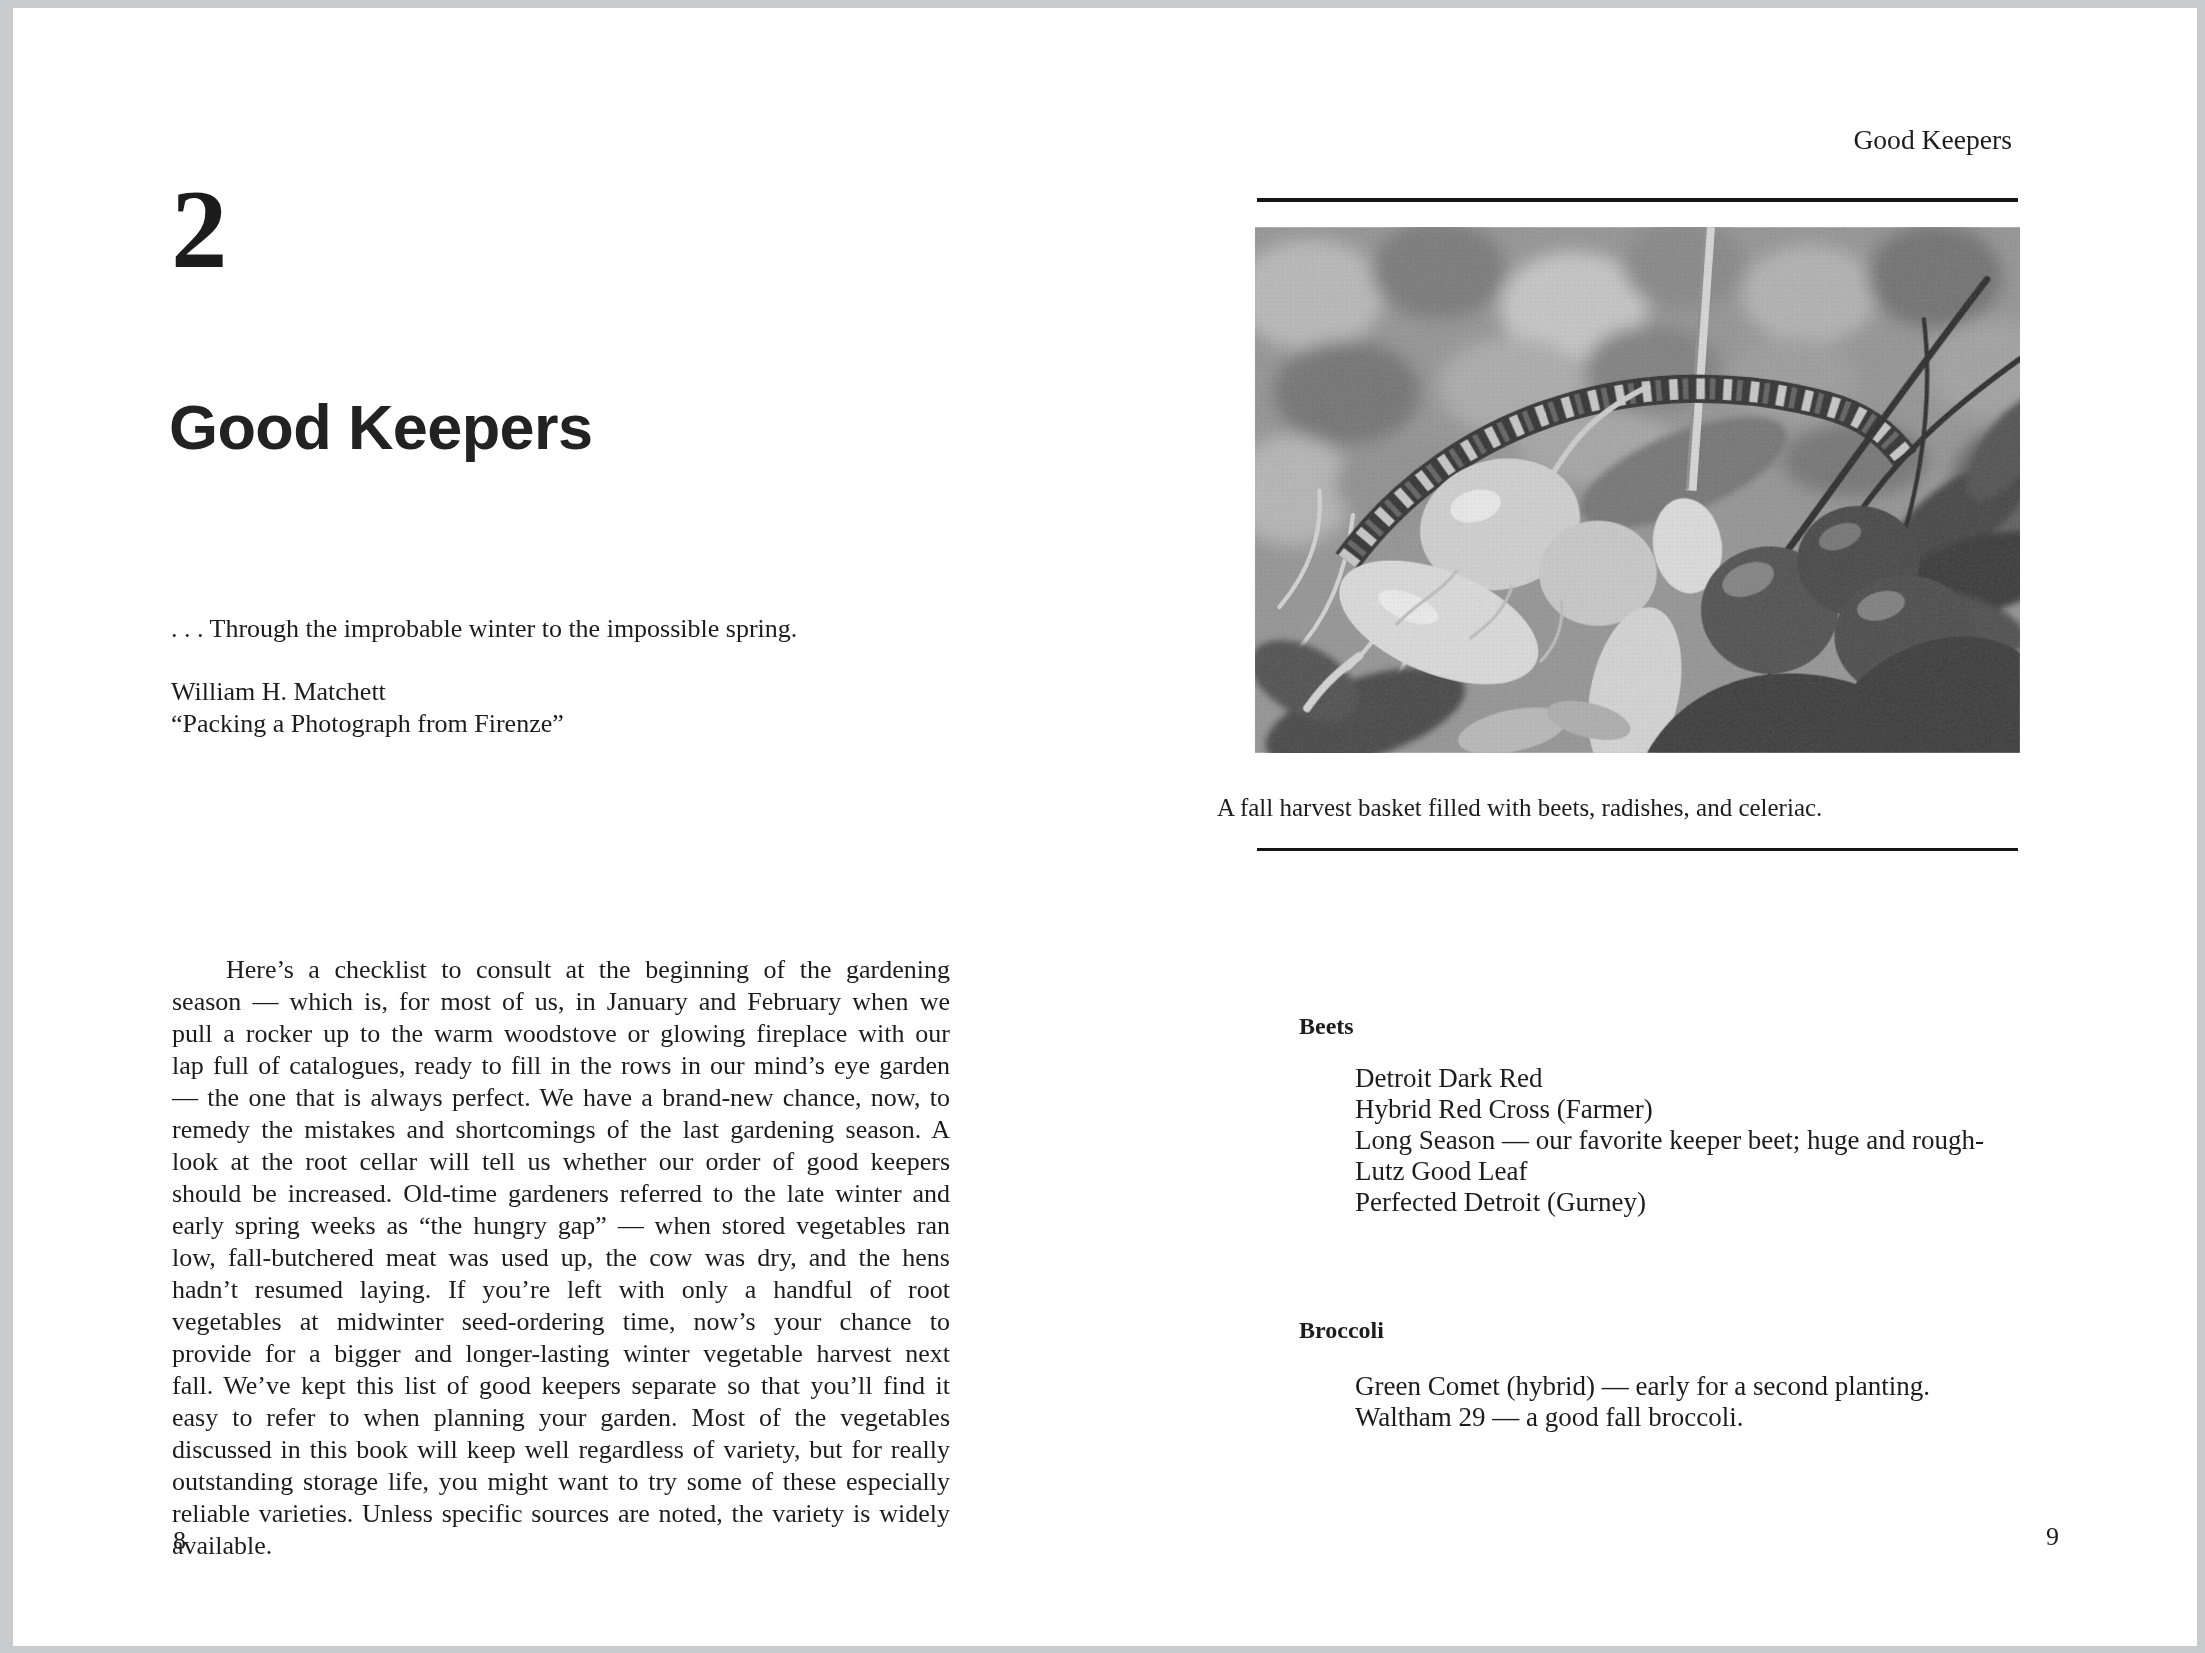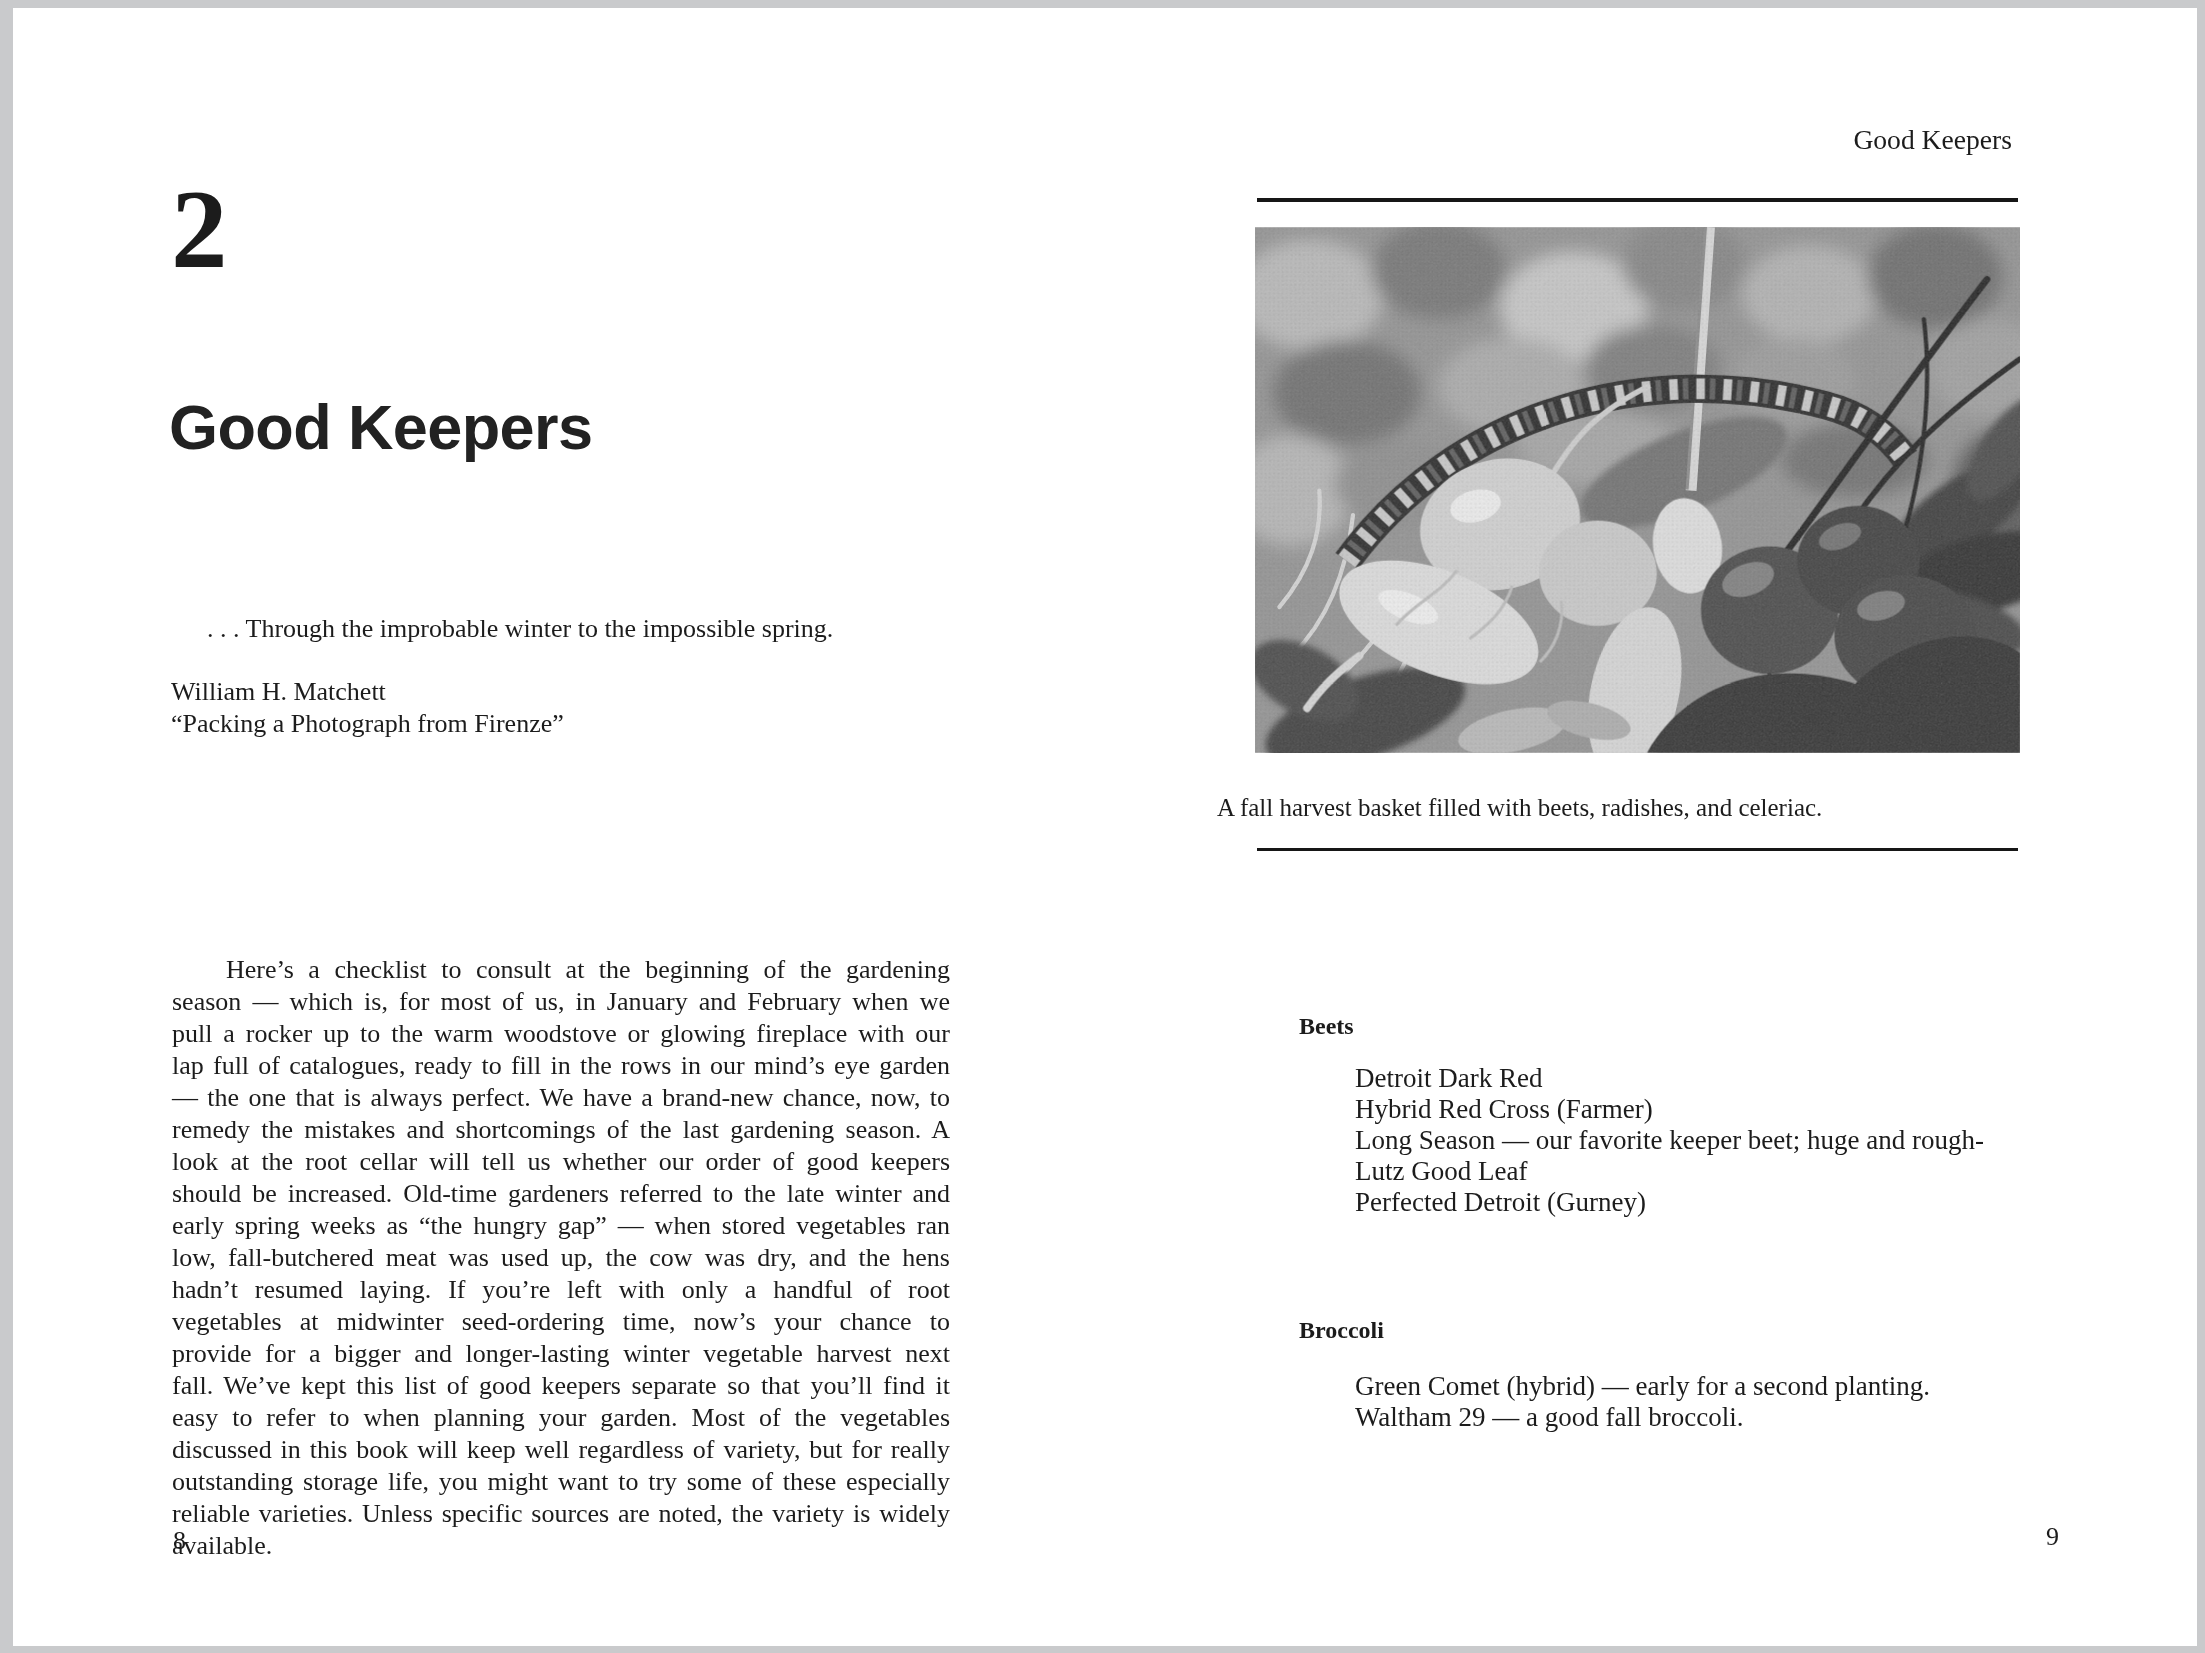--- a/index.html
+++ b/index.html
@@ -5,21 +5,21 @@
   * { margin:0; padding:0; box-sizing:border-box; }
   html,body { width:2205px; height:1654px; }
   body { background:#c9cacc; position:relative; font-family:"Liberation Serif","DejaVu Serif",serif; color:#1c1c1c; }
   .sheet { position:absolute; left:13px; top:8px; right:8px; bottom:8px; background:#ffffff; }
   .abs { position:absolute; }
 
   
   .chapter-number { left:158px; top:164px; font-size:113px; line-height:113px; font-weight:bold; letter-spacing:1.2px; }
   .chapter-title  { left:156px; top:385px; font-size:63px; line-height:69px; font-weight:bold;
                     font-family:"Liberation Sans","DejaVu Sans",sans-serif; letter-spacing:-0.6px; color:#222; }
-  .epigraph { left:158px; top:604px; width:790px; font-size:26px; line-height:33px;margin-left:36px; }
+  .epigraph { left:158px; top:604px; width:790px; font-size:26px; line-height:33px; }
   .attribution { left:158px; top:668px; width:779px; font-size:26px; line-height:32px; }
   .body-text { left:159px; top:946px; width:778px; font-size:26px; line-height:32px;
                text-align:justify; text-indent:54px; word-spacing:1.8px; }
   .folio-left  { left:160px; top:1518px; font-size:26px; }
   .folio-right { left:2033px; top:1514px; font-size:26px; }
 
   
   .running-head { left:1593px; top:116px; width:406px; text-align:right; font-size:27.6px; }
   .rule { background:#161616; height:3.7px; width:761px; left:1244px; }
   .rule-top { top:190px; }

